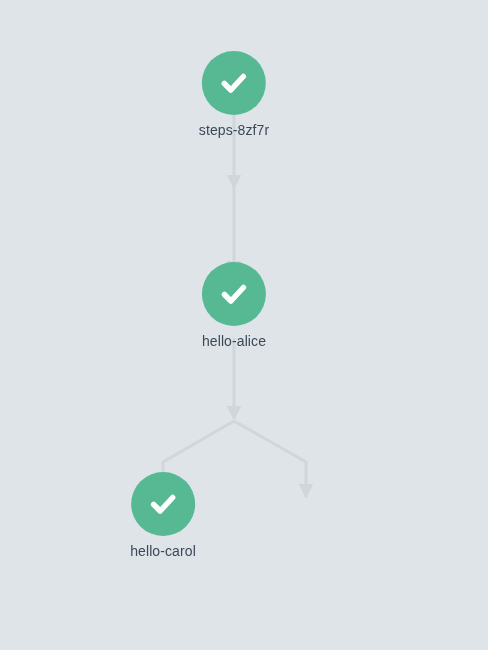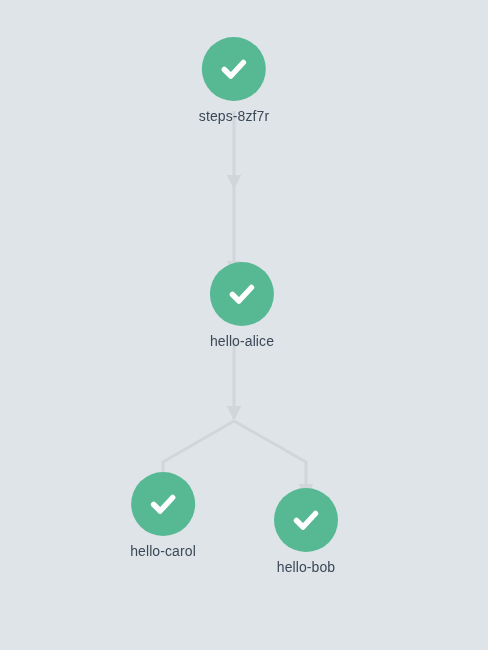--- a/index.html
+++ b/index.html
@@ -78,49 +78,41 @@
 
     <g>
       <path d="M 234 421 L 163 462 L 163 497" fill="none" stroke="#d0d6d9" stroke-width="3" stroke-linejoin="round" marker-end="url(#arrow)"></path>
     </g>
 
     <g>
       <path d="M 234 421 L 306 462 L 306 497" fill="none" stroke="#d0d6d9" stroke-width="3" stroke-linejoin="round" marker-end="url(#arrow)"></path>
     </g>
   </svg>
 
-  <div class="graph-node" style="left:234px; top:81px;">
+  <div class="graph-node" style="left:234px; top:95px;">
     <div class="node-circle" style="width:64px; height:64px;">
       <svg class="node-check" width="36" height="36" viewBox="0 0 36 36">
         <path d="M 8.5 18.5 L 15 25 L 27.5 11.5" fill="none" stroke="#ffffff" stroke-width="5.5" stroke-linecap="round" stroke-linejoin="round"></path>
       </svg>
     </div>
     <div class="node-label">steps-8zf7r</div>
   </div>
 
-  <div class="graph-node" style="left:242px; top:306px;">
+  <div class="graph-node" style="left:234px; top:306px;">
     <div class="node-circle" style="width:64px; height:64px;">
       <svg class="node-check" width="36" height="36" viewBox="0 0 36 36">
         <path d="M 8.5 18.5 L 15 25 L 27.5 11.5" fill="none" stroke="#ffffff" stroke-width="5.5" stroke-linecap="round" stroke-linejoin="round"></path>
       </svg>
     </div>
     <div class="node-label">hello-alice</div>
   </div>
 
   <div class="graph-node" style="left:163px; top:516px;">
     <div class="node-circle" style="width:64px; height:64px;">
       <svg class="node-check" width="36" height="36" viewBox="0 0 36 36">
         <path d="M 8.5 18.5 L 15 25 L 27.5 11.5" fill="none" stroke="#ffffff" stroke-width="5.5" stroke-linecap="round" stroke-linejoin="round"></path>
       </svg>
     </div>
     <div class="node-label">hello-carol</div>
   </div>
 
-  <div class="graph-node" style="left:306px; top:532px;">
-    <div class="node-circle" style="width:64px; height:64px;">
-      <svg class="node-check" width="36" height="36" viewBox="0 0 36 36">
-        <path d="M 8.5 18.5 L 15 25 L 27.5 11.5" fill="none" stroke="#ffffff" stroke-width="5.5" stroke-linecap="round" stroke-linejoin="round"></path>
-      </svg>
-    </div>
-    <div class="node-label">hello-bob</div>
-  </div>
 
 </div>
 
 </body></html>

